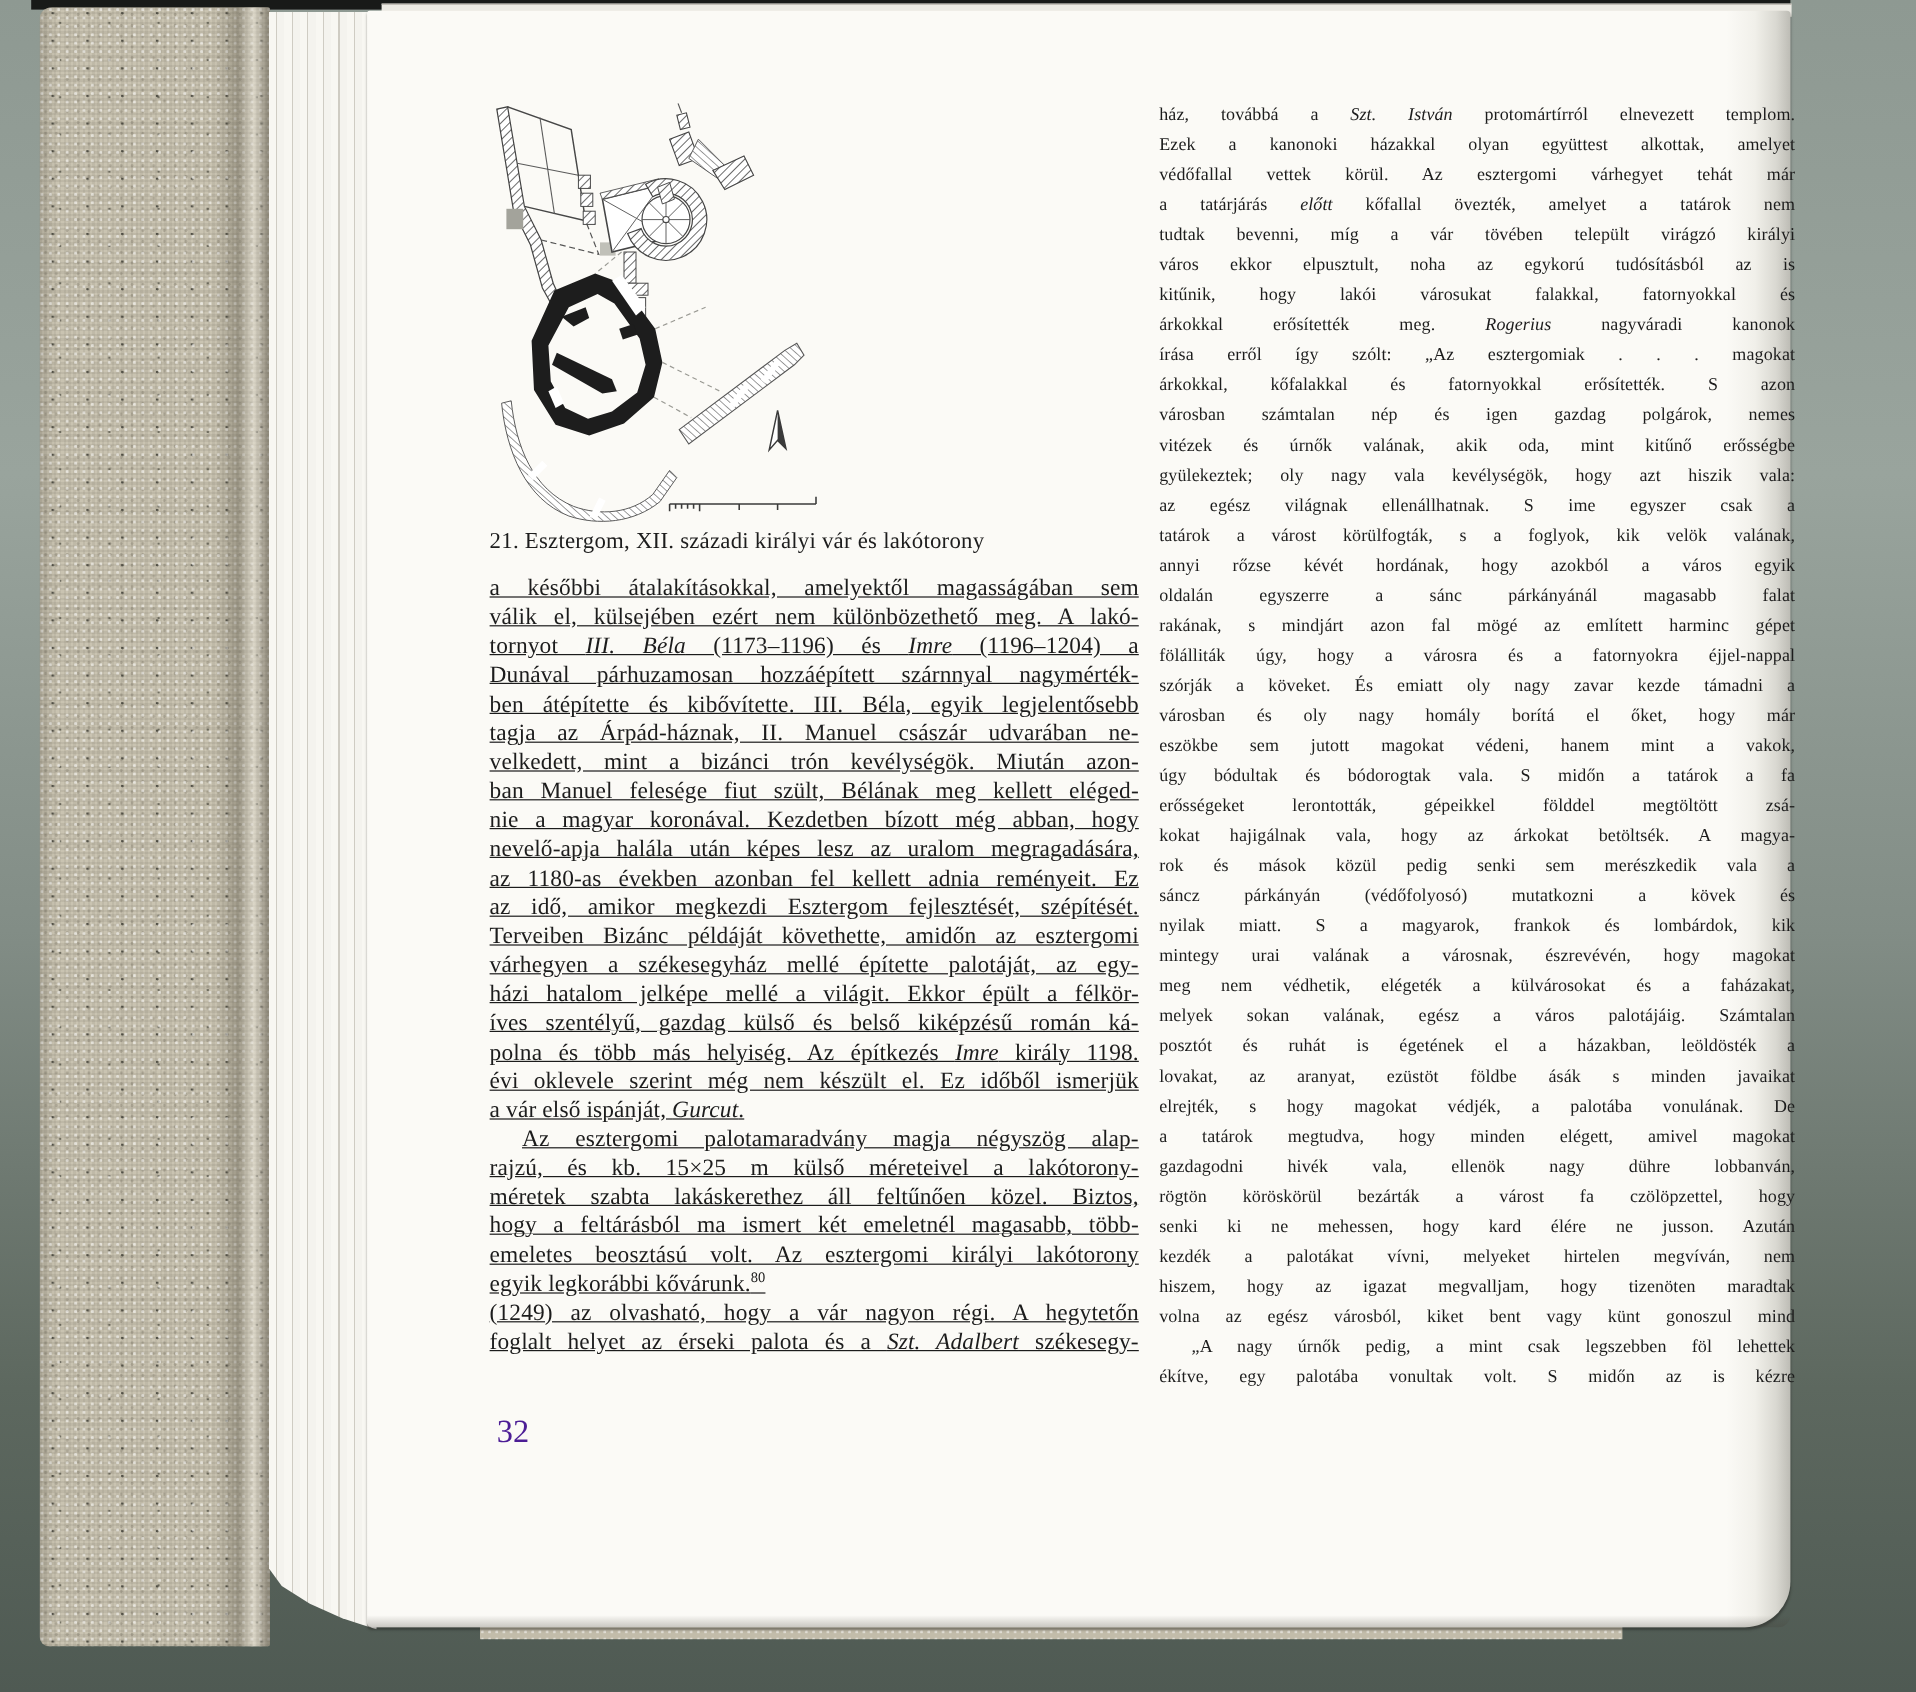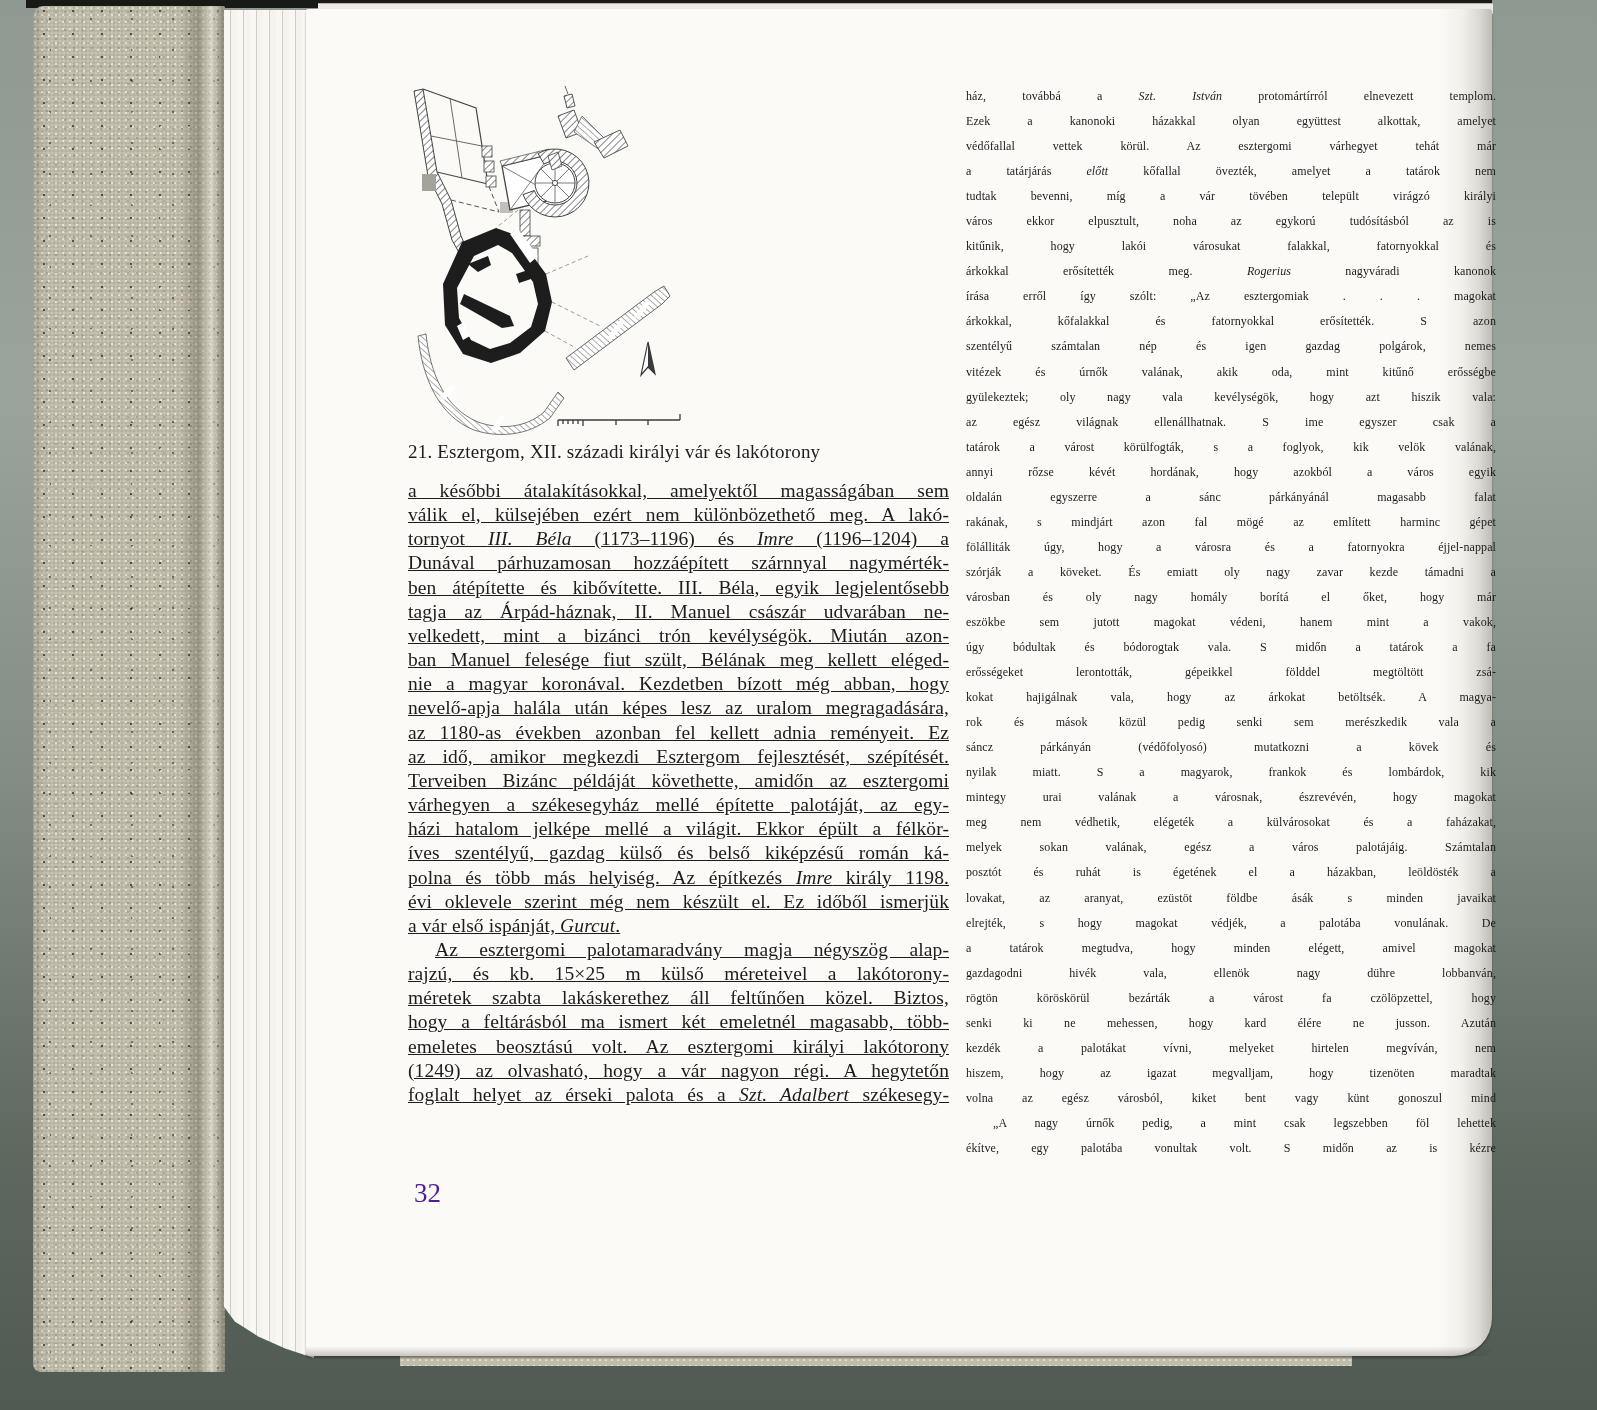--- a/index.html
+++ b/index.html
@@ -51,21 +51,21 @@
     background:linear-gradient(to right,#fbfaf6 0 95.5%,#f1f0ea 97.5%,#d9d8d1 99%,#bdbcb5 100%);
     border-radius:2px 3px 38px 4px;
     box-shadow:0 2px 2px rgba(30,30,28,.45);
   }
   .page:after{
     content:"";position:absolute;left:0;right:0;bottom:0;height:10px;border-radius:0 0 38px 4px;
     background:linear-gradient(to bottom,transparent,rgba(70,66,58,.28));
   }
   .column{position:absolute;color:#1c1c1c;}
   .col-left{left:408px;top:479px;width:541px;font-size:19.5px;line-height:24.15px;text-decoration:underline;}
-  .col-right{left:966px;top:84px;width:530px;font-size:12px;line-height:25.05px;}
+  .col-right{left:966px;top:84px;width:530px;font-size:15px;line-height:25.05px;}
   .line{text-align:justify;text-align-last:justify;white-space:normal;letter-spacing:.1px;}
   .line.end{text-align-last:left;}
   .line.indent{text-indent:27px;}
   sup{font-size:.62em;vertical-align:super;line-height:0;}
   .caption{
     position:absolute;left:408px;top:441px;width:560px;
     font-size:19px;color:#1d1d1d;letter-spacing:.2px;
   }
   .figure{position:absolute;left:398px;top:86px;width:310px;height:352px;}
   .page-number{position:absolute;left:414px;top:1178px;font-size:27px;color:#4c1d95;}
@@ -192,35 +192,36 @@
       <div class="line">házi hatalom jelképe mellé a világit. Ekkor épült a félkör-</div>
       <div class="line">íves szentélyű, gazdag külső és belső kiképzésű román ká-</div>
       <div class="line">polna és több más helyiség. Az építkezés <i>Imre</i> király 1198.</div>
       <div class="line">évi oklevele szerint még nem készült el. Ez időből ismerjük</div>
       <div class="line end">a vár első ispánját, <i>Gurcut</i>.</div>
       <div class="line indent">Az esztergomi palotamaradvány magja négyszög alap-</div>
       <div class="line">rajzú, és kb. 15×25 m külső méreteivel a lakótorony-</div>
       <div class="line">méretek szabta lakáskerethez áll feltűnően közel. Biztos,</div>
       <div class="line">hogy a feltárásból ma ismert két emeletnél magasabb, több-</div>
       <div class="line">emeletes beosztású volt. Az esztergomi királyi lakótorony</div>
+      <div class="line end">egyik legkorábbi kővárunk.<sup>80</sup></div>
       <div class="line">(1249) az olvasható, hogy a vár nagyon régi. A hegytetőn</div>
       <div class="line">foglalt helyet az érseki palota és a <i>Szt. Adalbert</i> székesegy-</div>
     </div>
   <div class="column col-right" id="col-right">
       <div class="line">ház, továbbá a <i>Szt. István</i> protomártírról elnevezett templom.</div>
       <div class="line">Ezek a kanonoki házakkal olyan együttest alkottak, amelyet</div>
       <div class="line">védőfallal vettek körül. Az esztergomi várhegyet tehát már</div>
       <div class="line">a tatárjárás <i>előtt</i> kőfallal övezték, amelyet a tatárok nem</div>
       <div class="line">tudtak bevenni, míg a vár tövében települt virágzó királyi</div>
       <div class="line">város ekkor elpusztult, noha az egykorú tudósításból az is</div>
       <div class="line">kitűnik, hogy lakói városukat falakkal, fatornyokkal és</div>
       <div class="line">árkokkal erősítették meg. <i>Rogerius</i> nagyváradi kanonok</div>
       <div class="line">írása erről így szólt: „Az esztergomiak . . . magokat</div>
       <div class="line">árkokkal, kőfalakkal és fatornyokkal erősítették. S azon</div>
-      <div class="line">szentélyű számtalan nép és igen gazdag polgárok, nemes</div>
+      <div class="line">városban számtalan nép és igen gazdag polgárok, nemes</div>
       <div class="line">vitézek és úrnők valának, akik oda, mint kitűnő erősségbe</div>
       <div class="line">gyülekeztek; oly nagy vala kevélységök, hogy azt hiszik vala:</div>
       <div class="line">az egész világnak ellenállhatnak. S ime egyszer csak a</div>
       <div class="line">tatárok a várost körülfogták, s a foglyok, kik velök valának,</div>
       <div class="line">annyi rőzse kévét hordának, hogy azokból a város egyik</div>
       <div class="line">oldalán egyszerre a sánc párkányánál magasabb falat</div>
       <div class="line">rakának, s mindjárt azon fal mögé az említett harminc gépet</div>
       <div class="line">fölálliták úgy, hogy a városra és a fatornyokra éjjel-nappal</div>
       <div class="line">szórják a köveket. És emiatt oly nagy zavar kezde támadni a</div>
       <div class="line">városban és oly nagy homály borítá el őket, hogy már</div>

